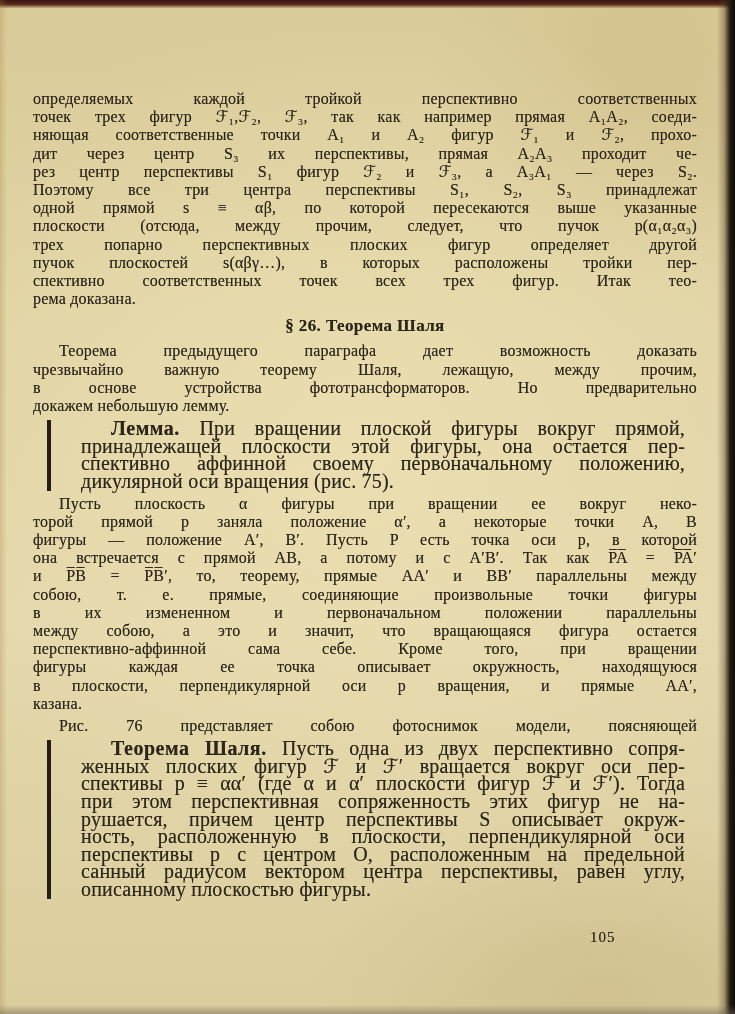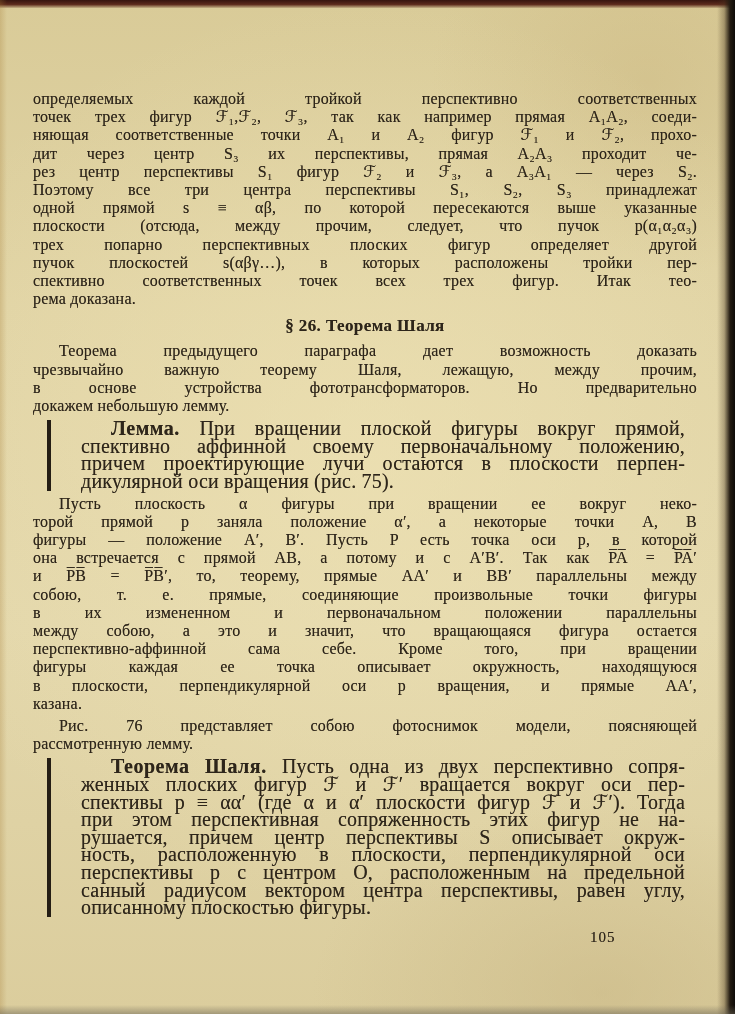--- a/index.html
+++ b/index.html
@@ -83,41 +83,40 @@
       </div>
       <div class="heading">§ 26. Теорема Шаля</div>
       <div class="para">
         <div class="line first">Теорема предыдущего параграфа дает возможность доказать</div>
         <div class="line">чрезвычайно важную теорему Шаля, лежащую, между прочим,</div>
         <div class="line">в основе устройства фототрансформаторов. Но предварительно</div>
         <div class="line last">докажем небольшую лемму.</div>
       </div>
       <div class="quote">
         <div class="line first"><b>Лемма.</b> При вращении плоской фигуры вокруг прямой,</div>
+        <div class="line">принадлежащей плоскости этой фигуры, она остается пер-</div>
         <div class="line">спективно аффинной своему первоначальному положению,</div>
-        <div class="line">причем проектирующие лучи остаются в плоскости перпен-</div>
         <div class="line last">дикулярной оси вращения (рис. 75).</div>
       </div>
       <div class="para">
         <div class="line first">Пусть плоскость α фигуры при вращении ее вокруг неко-</div>
         <div class="line">торой прямой p заняла положение α′, а некоторые точки A, B</div>
         <div class="line">фигуры — положение A′, B′. Пусть P есть точка оси p, в которой</div>
         <div class="line">она встречается с прямой AB, а потому и с A′B′. Так как P̅A̅ = P̅A̅′</div>
         <div class="line">и P̅B̅ = P̅B̅′, то, теорему, прямые AA′ и BB′ параллельны между</div>
         <div class="line">собою, т. е. прямые, соединяющие произвольные точки фигуры</div>
         <div class="line">в их измененном и первоначальном положении параллельны</div>
         <div class="line">между собою, а это и значит, что вращающаяся фигура остается</div>
         <div class="line">перспективно-аффинной сама себе. Кроме того, при вращении</div>
         <div class="line">фигуры каждая ее точка описывает окружность, находящуюся</div>
         <div class="line">в плоскости, перпендикулярной оси p вращения, и прямые AA′,</div>
         <div class="line last">казана.</div>
       </div>
       <div class="para">
         <div class="line first">Рис. 76 представляет собою фотоснимок модели, поясняющей</div>
-        <div class="line last">рассмотренную лемму.</div>
       </div>
       <div class="quote">
         <div class="line first"><b>Теорема Шаля.</b> Пусть одна из двух перспективно сопря-</div>
         <div class="line">женных плоских фигур ℱ и ℱ′ вращается вокруг оси пер-</div>
         <div class="line">спективы p ≡ αα′ (где α и α′ плоскости фигур ℱ и ℱ′). Тогда</div>
         <div class="line">при этом перспективная сопряженность этих фигур не на-</div>
         <div class="line">рушается, причем центр перспективы S описывает окруж-</div>
         <div class="line">ность, расположенную в плоскости, перпендикулярной оси</div>
         <div class="line">перспективы p с центром O, расположенным на предельной</div>
         <div class="line">санный радиусом вектором центра перспективы, равен углу,</div>

